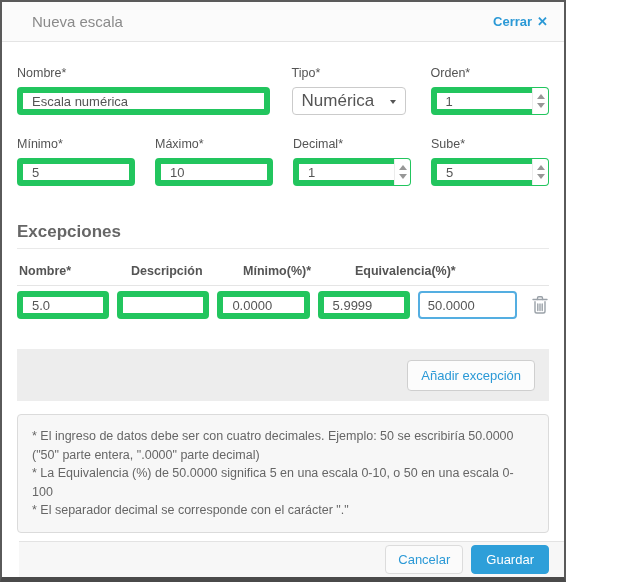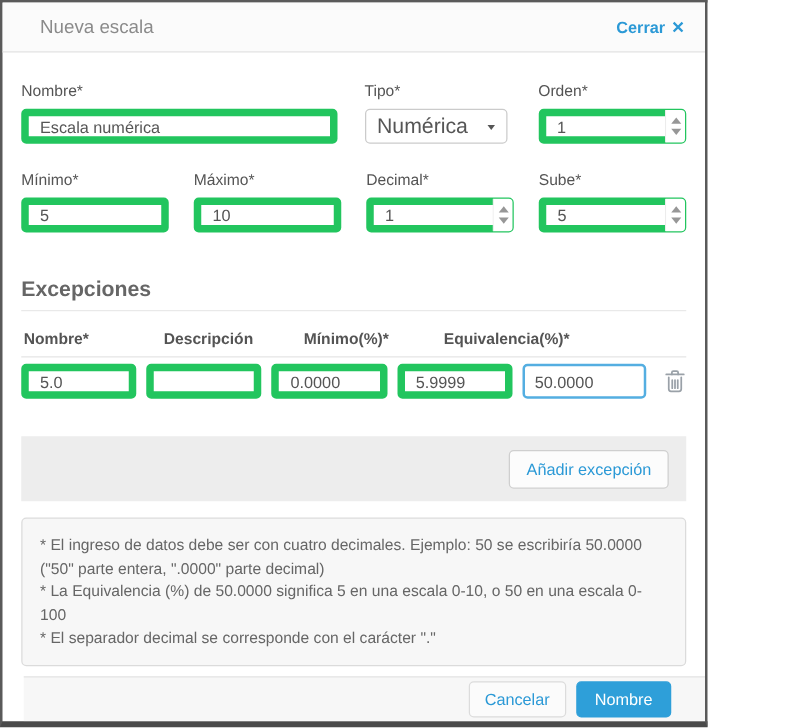--- a/index.html
+++ b/index.html
@@ -122,21 +122,21 @@
     margin-top:13px; background:#f7f7f7;
     border:1px solid #dbdbdb; border-radius:4px;
     padding:12px 14px; color:#666; font-size:12.5px; line-height:18.5px;
   }
 
   
   .modal-footer {
     position:absolute; left:17px; right:0; bottom:0; height:36px;
     background:#f7f7f7; border-top:1px solid #e3e3e3;
     display:flex; align-items:center; justify-content:flex-end;
-    padding-right:27px; gap:8px;
+    padding-right:15px; gap:8px;
   }
   .btn-cancel {
     font-family:"Liberation Sans", sans-serif;
     background:#fbfbfb; border:1px solid #dcdcdc; border-radius:4px;
     color:#2b99d6; font-size:13px; padding:6px 12px; cursor:pointer;
   }
   .btn-save {
     font-family:"Liberation Sans", sans-serif;
     background:#2e9fd9; border:1px solid #2e9fd9; border-radius:4px;
     color:#fff; font-size:13px; padding:6px 14px; cursor:pointer;
@@ -256,16 +256,16 @@
     <div class="notes">
       <p>* El ingreso de datos debe ser con cuatro decimales. Ejemplo: 50 se escribiría 50.0000 ("50" parte entera, ".0000" parte decimal)</p>
       <p>* La Equivalencia (%) de 50.0000 significa 5 en una escala 0-10, o 50 en una escala 0-100</p>
       <p>* El separador decimal se corresponde con el carácter "."</p>
     </div>
 
   </div>
 
   <div class="modal-footer">
     <button class="btn-cancel">Cancelar</button>
-    <button class="btn-save">Nombre</button>
+    <button class="btn-save">Guardar</button>
   </div>
 
 </div>
 
 </body></html>

